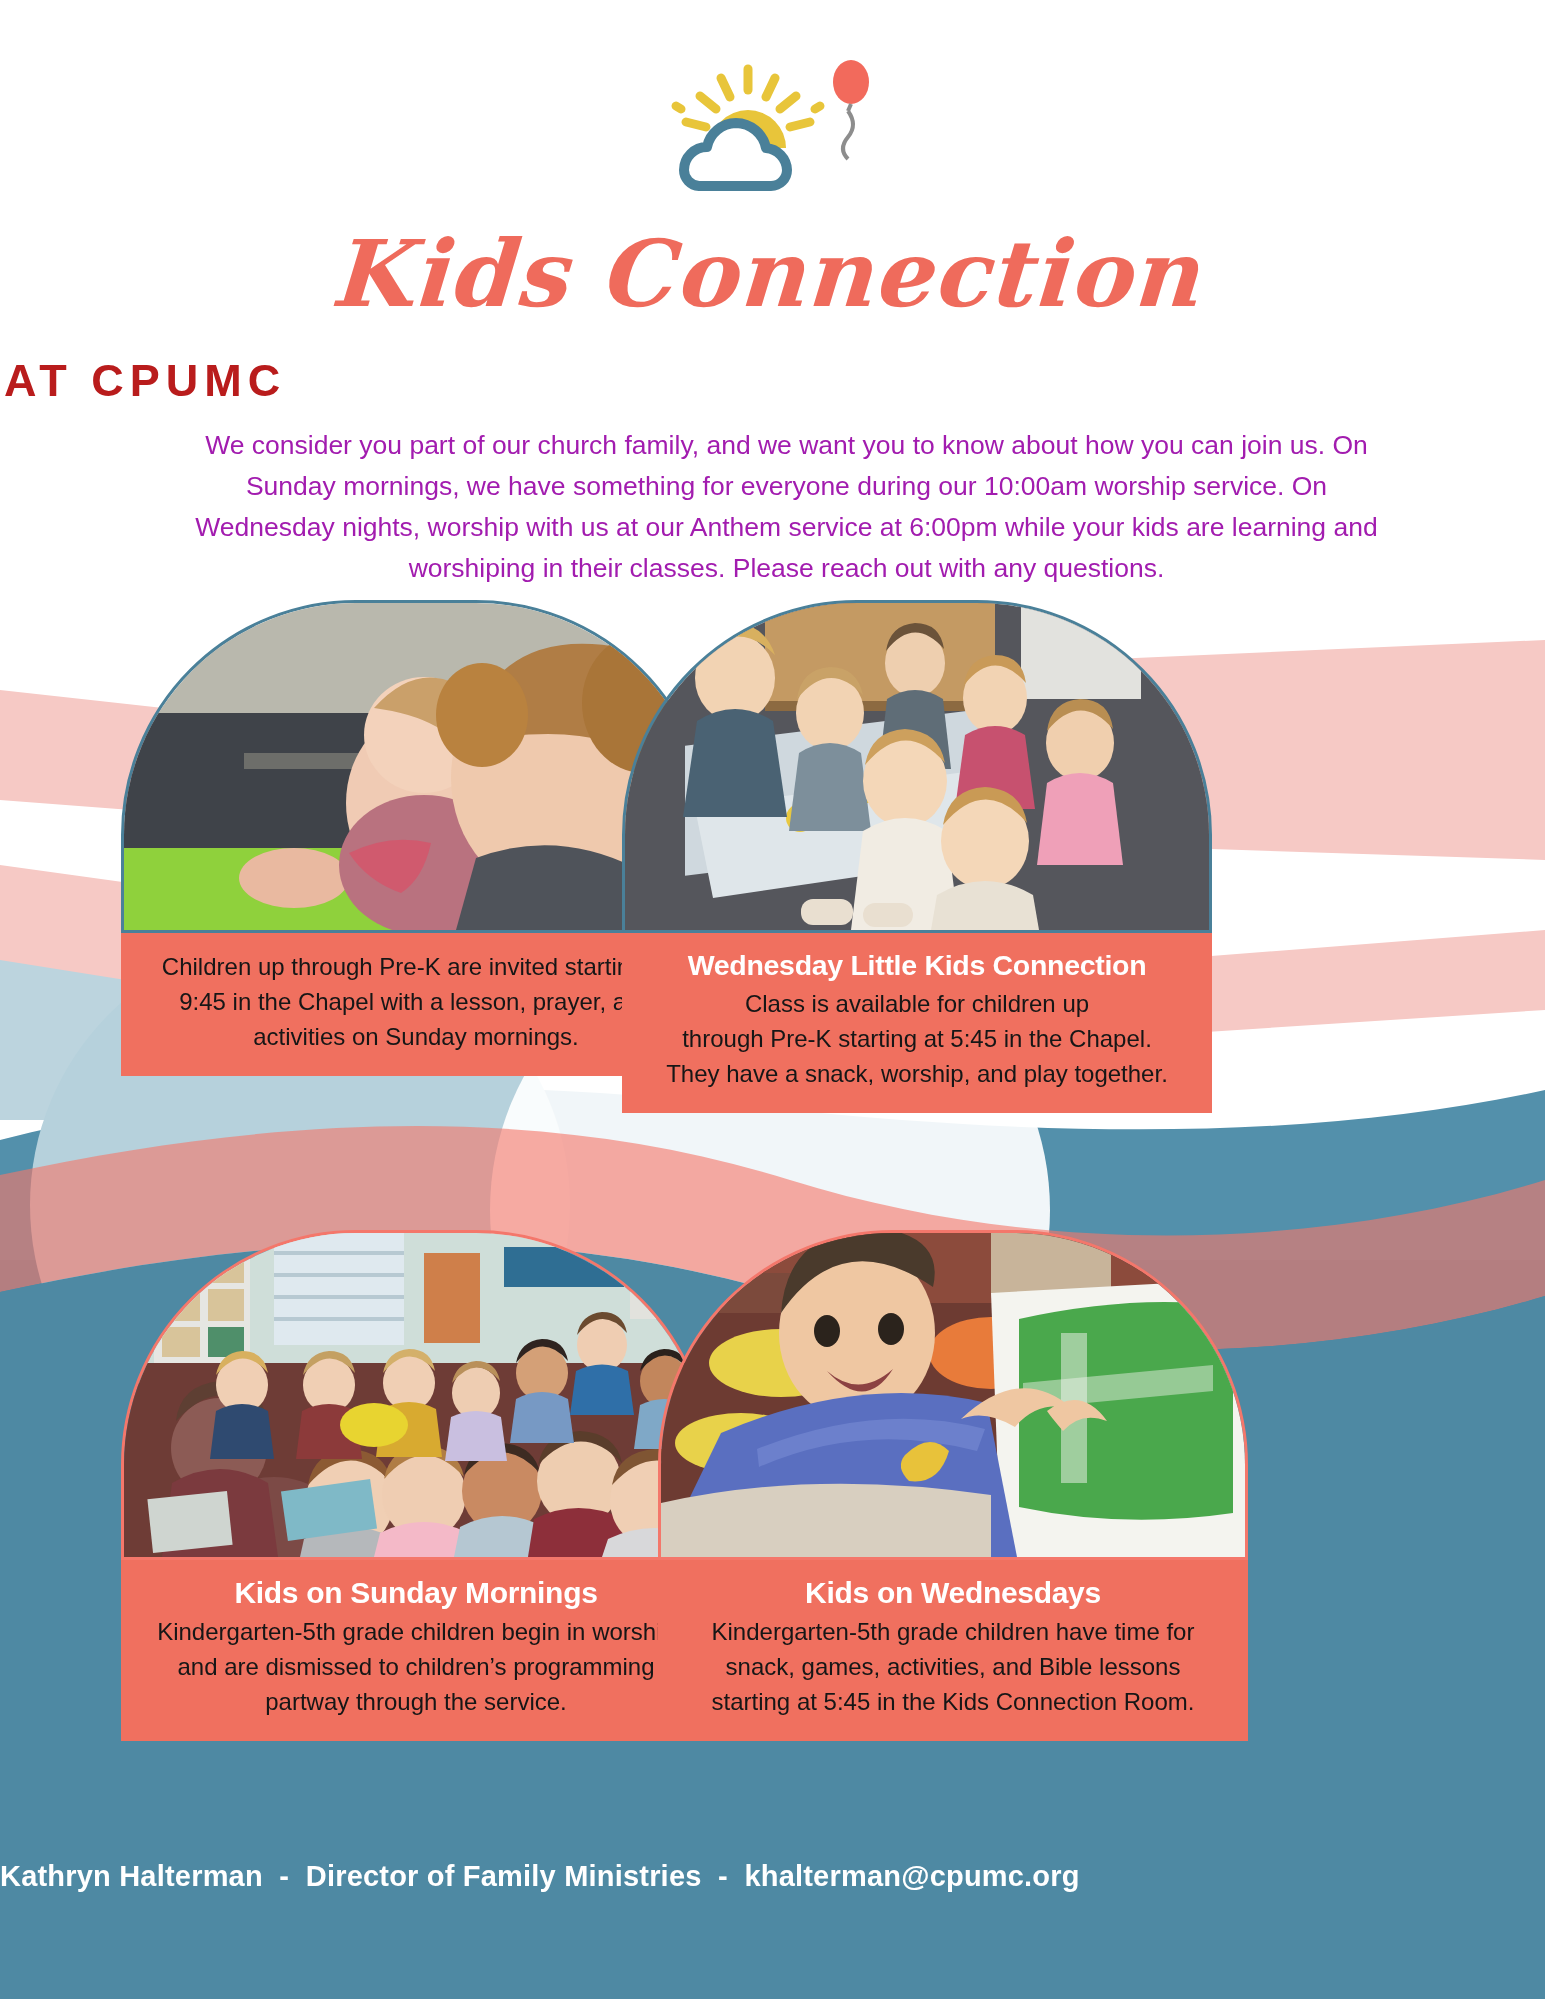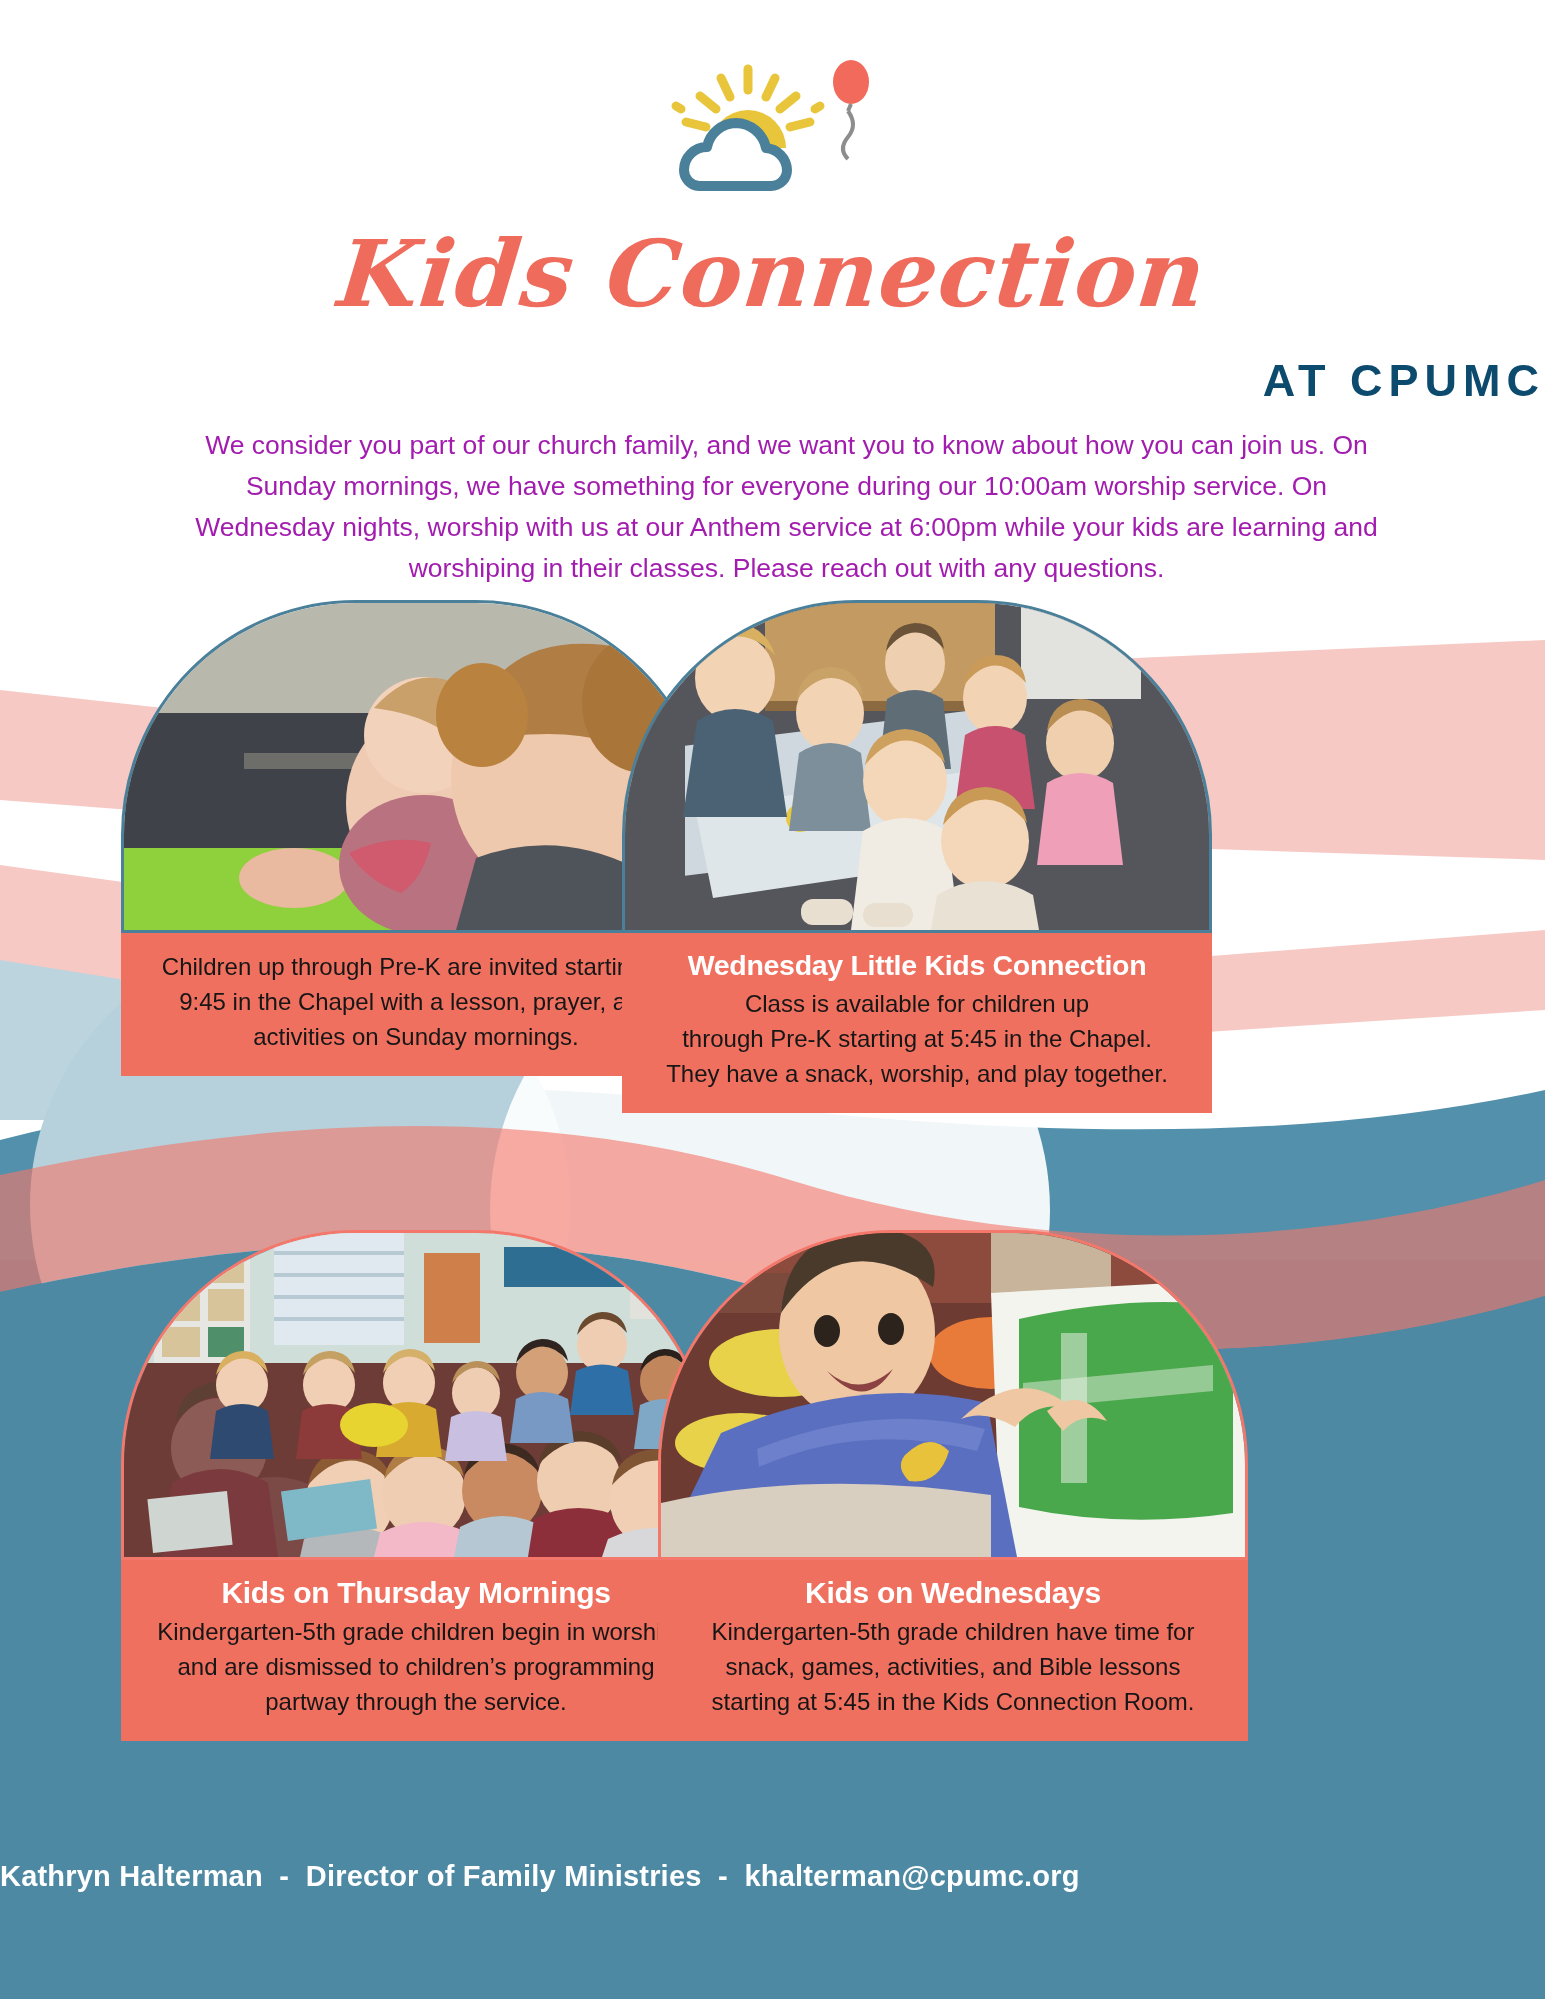--- a/index.html
+++ b/index.html
@@ -29,24 +29,24 @@
     text-align:center;
     font-family:"DejaVu Serif", serif;
     font-style:italic; font-weight:bold;
     font-size:92px; line-height:1;
     color:#ef6b5c;
     letter-spacing:1px;
     transform:skewX(-6deg);
   }
   .title-sub {
     position:absolute; left:4px; right:0; top:355px;
-    text-align:right;
+    text-align:left;
     font-size:45px; font-weight:bold;
     letter-spacing:6px;
-    color:#0c4a6e;
+    color:#b91c1c;
   }
   .intro {
     position:absolute; left:174px; width:1225px; top:425px;
     text-align:center;
     font-size:26.5px; line-height:41px;
     color:#a21caf;
   }
 
   
   .card {
@@ -295,21 +295,21 @@
         <path d="M452,138 q26,-13 52,0 l6,44 l-64,0 z" fill="#2f6fa8"></path>
         <ellipse cx="540" cy="148" rx="24" ry="26" fill="#c2865c"></ellipse>
         <path d="M516,138 q24,-30 48,-2 q-4,-20 -24,-20 q-20,2 -24,22 z" fill="#2a211c"></path>
         <path d="M516,172 q24,-12 48,0 l6,44 l-60,0 z" fill="#7fa8c7"></path>
         <ellipse cx="250" cy="192" rx="34" ry="22" fill="#e8d430"></ellipse>
         <rect x="160" y="252" width="90" height="50" fill="#7fb9c7" transform="rotate(-8 205 277)"></rect>
         <rect x="26" y="262" width="80" height="54" fill="#cfd5d0" transform="rotate(-6 66 289)"></rect>
       </svg>
     </div>
     <div class="caption">
-      <div class="cap-title">Kids on Thursday Mornings</div>
+      <div class="cap-title">Kids on Sunday Mornings</div>
       <div class="cap-body">
         <div>Kindergarten-5th grade children begin in worship</div>
         <div>and are dismissed to children’s programming</div>
         <div>partway through the service.</div>
       </div>
     </div>
   </div>
 
   <div class="card c4">
     <div class="photo">

